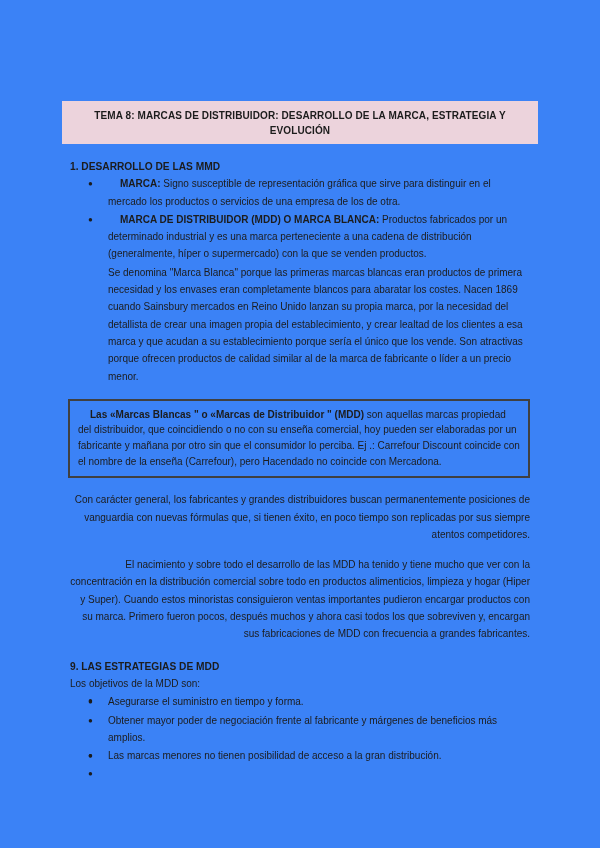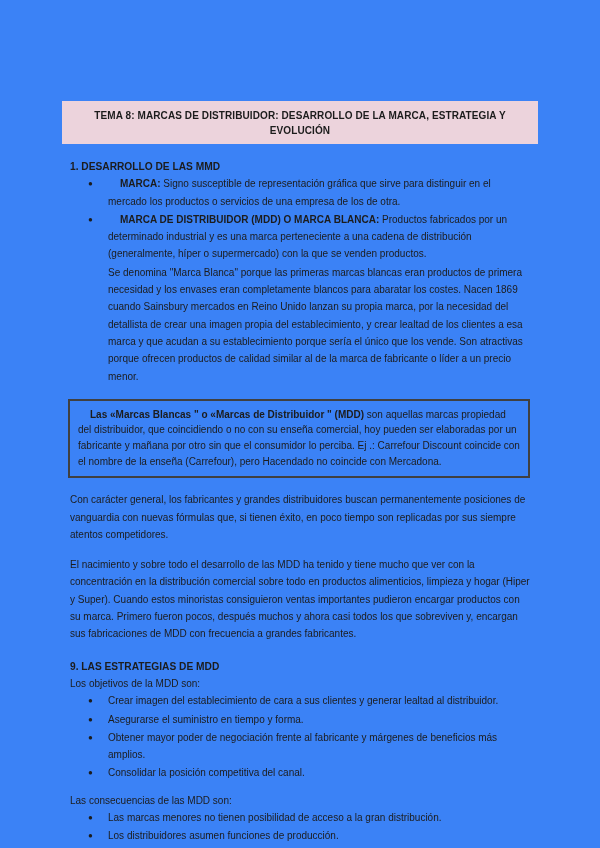--- a/index.html
+++ b/index.html
@@ -42,21 +42,21 @@
     top: 0;
     font-size: 8px;
   }
   .hang { padding-left: 38px; }
   .callout {
     border: 2px solid #404040;
     margin: 14px 0 0 -2px;
     padding: 6px 8px 7px 8px;
     line-height: 15.6px;
   }
-  .para { margin: 13px 0 0 0; }
+  .para { margin: 13px 0 0 0; text-align: right; }
   .para-tight { margin: 0; }
   .section-gap { margin-top: 15px; }
   .label-gap { margin-top: 10px; }
   b, .b { font-weight: bold; padding-left: 12px; }
 </style>
 </head>
 <body>
 
 <div class="page">
 
@@ -89,40 +89,36 @@
 
     <div class="para">Con carácter general, los fabricantes y grandes distribuidores buscan permanentemente posiciones de vanguardia con nuevas fórmulas que, si tienen éxito, en poco tiempo son replicadas por sus siempre atentos competidores.</div>
 
     <div class="para">El nacimiento y sobre todo el desarrollo de las MDD ha tenido y tiene mucho que ver con la concentración en la distribución comercial sobre todo en productos alimenticios, limpieza y hogar (Hiper y Super). Cuando estos minoristas consiguieron ventas importantes pudieron encargar productos con su marca. Primero fueron pocos, después muchos y ahora casi todos los que sobreviven y, encargan sus fabricaciones de MDD con frecuencia a grandes fabricantes.</div>
 
     <div class="heading section-gap">9. LAS ESTRATEGIAS DE MDD</div>
     <div class="bold-line">Los objetivos de la MDD son:</div>
 
     <div class="bullet-item">
       <span class="bullet-glyph">●</span>
-      <span>Crear imagen del establecimiento de cara a sus clientes y generar lealtad al distribuidor.</span>
     </div>
     <div class="bullet-item">
       <span class="bullet-glyph">●</span>
       <span>Asegurarse el suministro en tiempo y forma.</span>
     </div>
     <div class="bullet-item">
       <span class="bullet-glyph">●</span>
       <span>Obtener mayor poder de negociación frente al fabricante y márgenes de beneficios más amplios.</span>
     </div>
     <div class="bullet-item">
       <span class="bullet-glyph">●</span>
-      <span>Consolidar la posición competitiva del canal.</span>
     </div>
 
-    <div class="bold-line label-gap">Las consecuencias de las MDD son:</div>
 
     <div class="bullet-item">
       <span class="bullet-glyph">●</span>
       <span>Las marcas menores no tienen posibilidad de acceso a la gran distribución.</span>
     </div>
     <div class="bullet-item">
       <span class="bullet-glyph">●</span>
-      <span>Los distribuidores asumen funciones de producción.</span>
     </div>
 
   </div>
 </div>
 
 </body></html>

